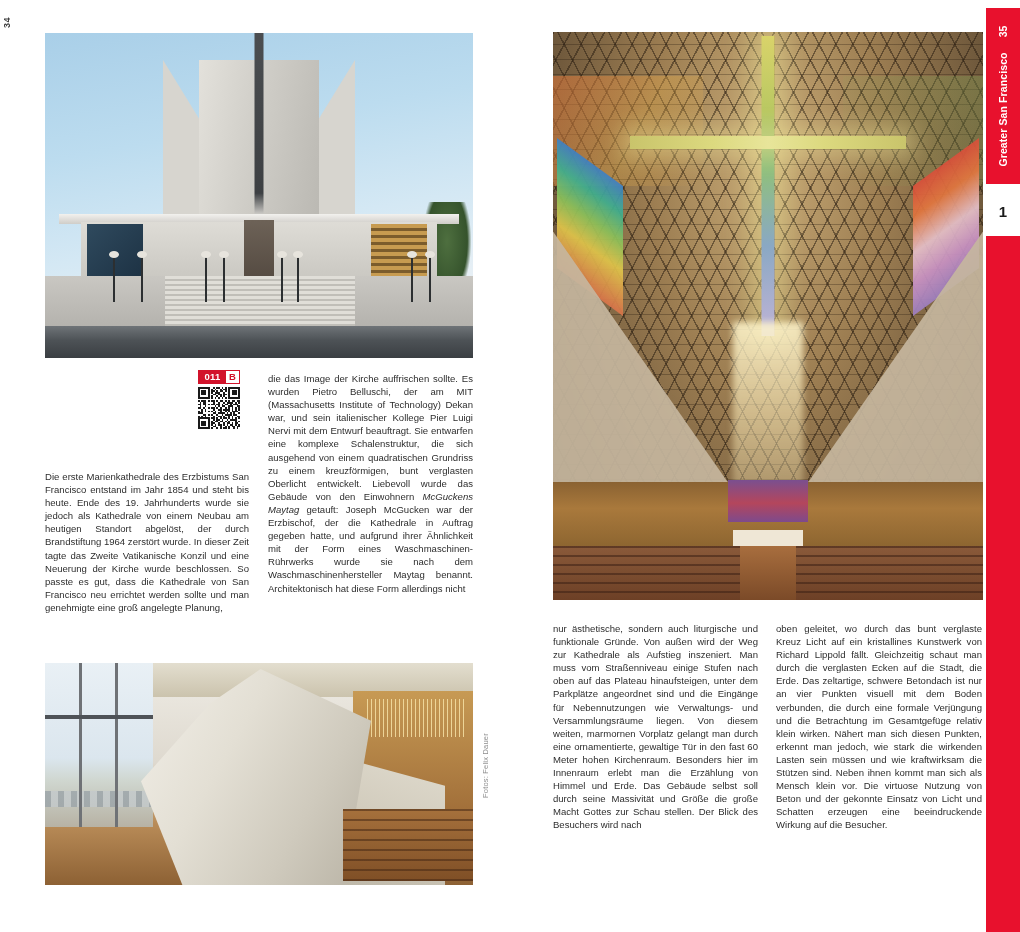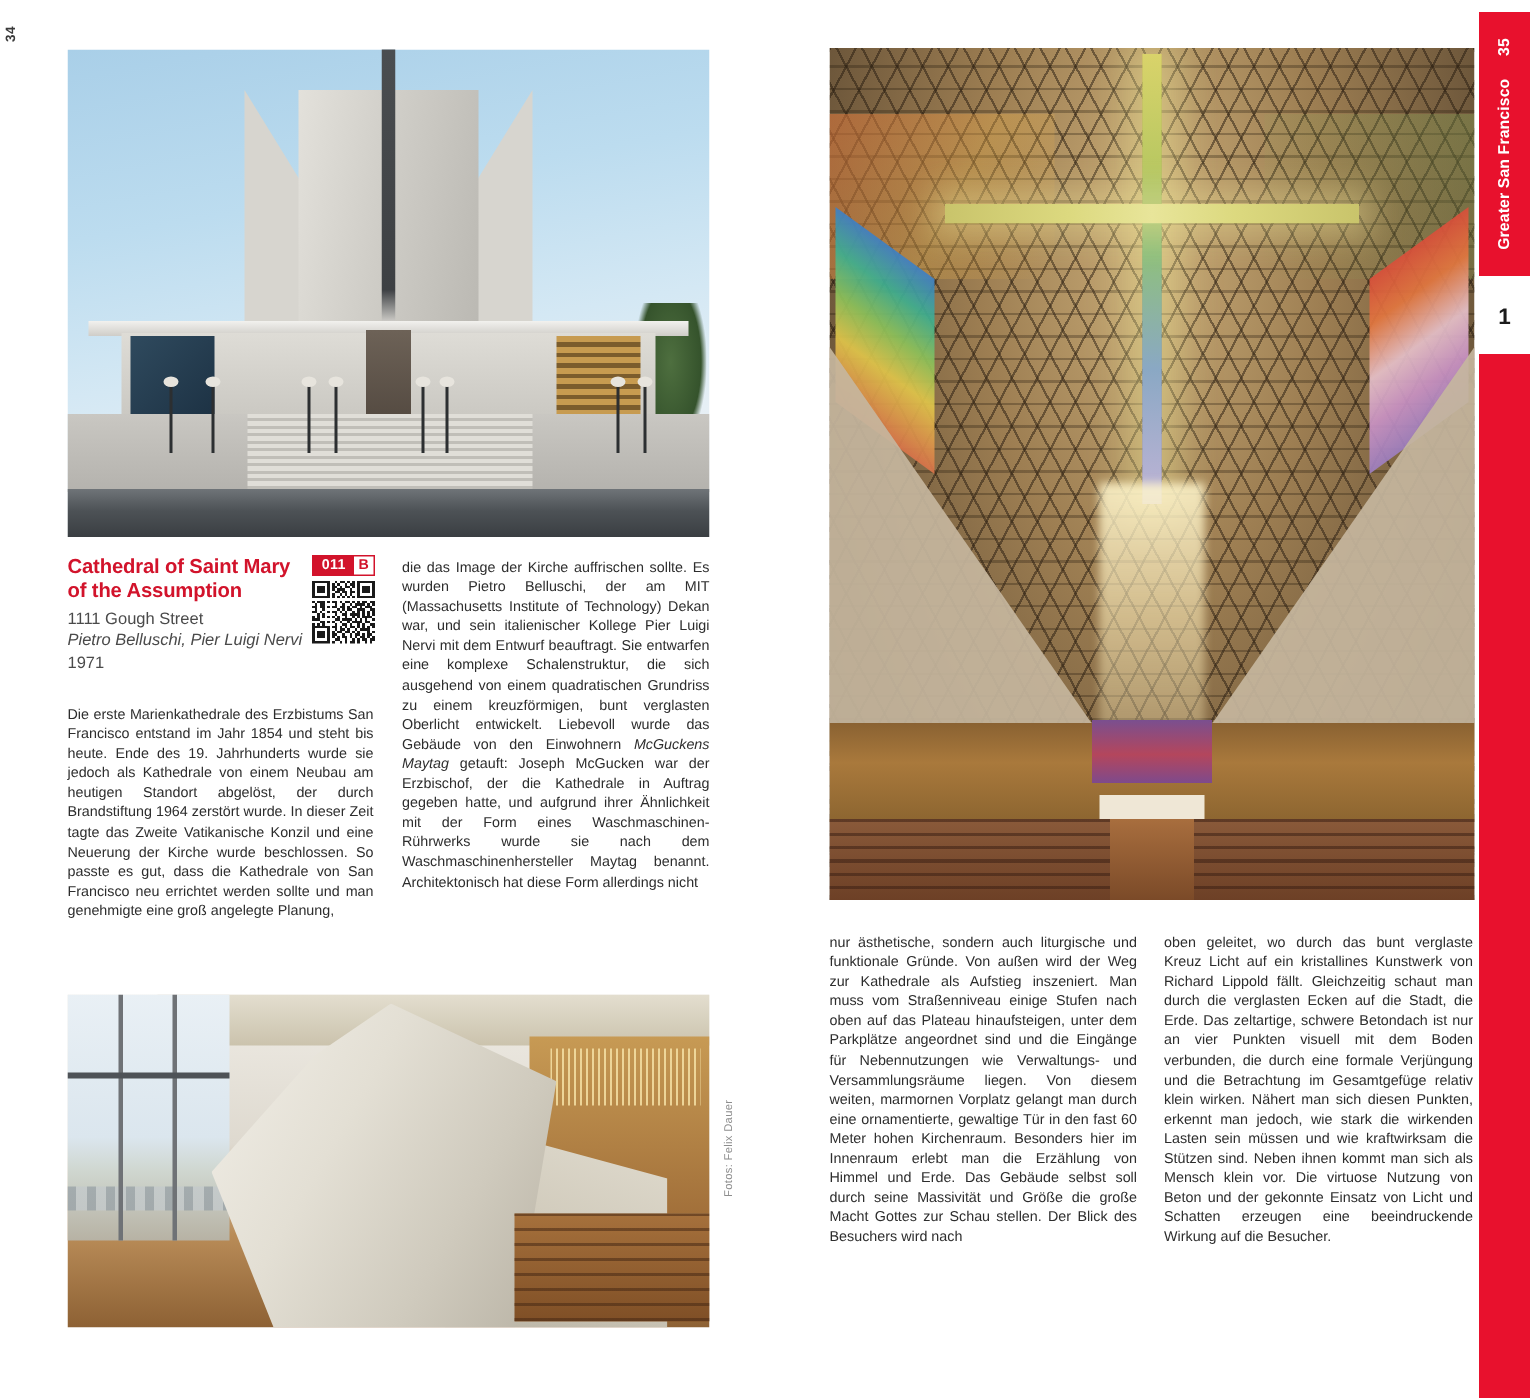--- a/index.html
+++ b/index.html
@@ -328,21 +328,21 @@
   }
   #entry-year {
     font-size: 11px;
     color: #4a4a4a;
     line-height: 1.3;
   }
 
   
   #entry-badge-group {
     position: absolute;
-    left: 208px;
+    left: 198px;
     top: 370px;
     width: 42px;
   }
   #entry-badge {
     display: flex;
     align-items: stretch;
     width: 42px;
     height: 14px;
     border: 1px solid #d2132b;
     background: #d2132b;
@@ -464,29 +464,20 @@
     <div class="nx-mullion" style="left:34px"></div>
     <div class="nx-mullion" style="left:70px"></div>
     <div class="nx-transom" style="top:52px"></div>
     <div class="nx-pier2"></div>
     <div class="nx-pier"></div>
     <div class="nx-pews"></div>
   </div>
 
   <div id="photo-credit">Fotos: Felix Dauer</div>
 
-  <div id="entry-header">
-    <div id="entry-title">
-      <span>Cathedral of Saint Mary</span><br>
-      <span>of the Assumption</span>
-    </div>
-    <div id="entry-address">1111 Gough Street</div>
-    <div id="entry-architect">Pietro Belluschi, Pier Luigi Nervi</div>
-    <div id="entry-year">1971</div>
-  </div>
 
   <div id="entry-badge-group">
     <div id="entry-badge">
       <span id="badge-number">011</span>
       <span id="badge-letter">B</span>
     </div>
     <svg id="entry-qr" viewBox="0 0 25 25" shape-rendering="crispEdges">
       <rect width="25" height="25" fill="#fff"></rect>
       <g fill="#1a1a1a">
 

